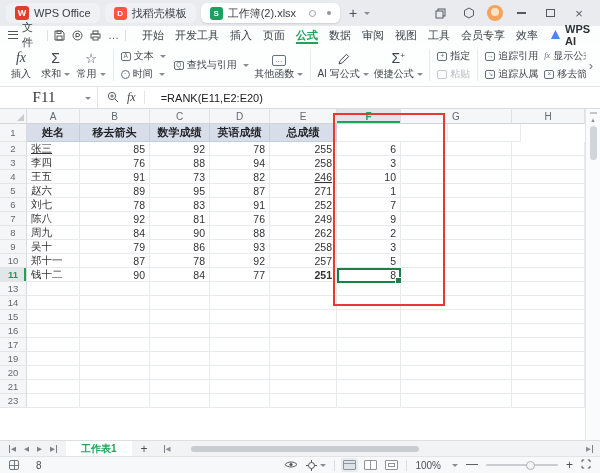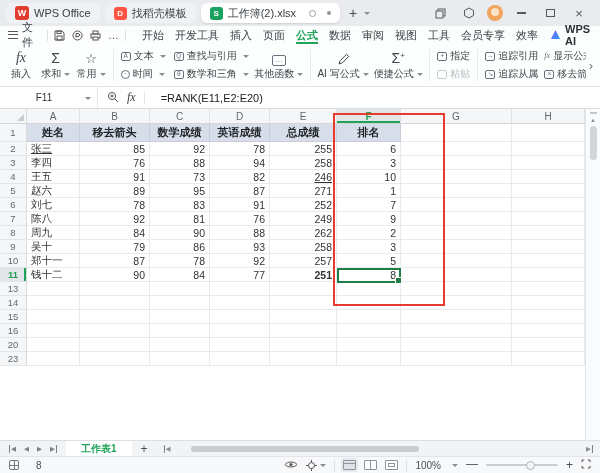--- a/index.html
+++ b/index.html
@@ -61,21 +61,21 @@
       justify-content:center;font-size:6.5px;color:#66707a;flex:none;font-style:normal;line-height:1;}
   .mi.noborder{border:none;width:auto;font-size:8px;}
   .mi.round{border-radius:50%;width:9px;}
   .fxs{font-family:"Liberation Serif",serif;font-style:italic;font-size:9px;color:#66707a;}
   .clipcol{width:47px;overflow:hidden;}
   .expand{margin-left:auto;color:#6d7378;font-size:13px;padding:0 3px;}
 
   
   .formulabar{height:22px;background:#fff;border-bottom:1px solid #dadde0;display:flex;align-items:stretch;}
   .namebox{width:98px;border-right:1px solid #e3e6e9;display:flex;align-items:center;padding:0 6px;}
-  .namebox .nb-val{flex:1;text-align:center;font-size:10px;color:#333;}
+  .namebox .nb-val{flex:1;text-align:center;font-size:15px;color:#333;font-family:Liberation Serif, serif;}
   .fbar-icons{display:flex;align-items:center;gap:8px;padding:0 9px;}
   .fx-label{font-family:"Liberation Serif",serif;font-style:italic;font-size:12px;color:#444;}
   .fdiv{width:1px;height:13px;background:#e3e6e9;}
   .formula-text{flex:1;display:flex;align-items:center;font-size:11px;color:#222;padding-left:7px;}
 
   
   .grid{position:relative;height:331px;overflow:hidden;background:#fff;}
   .grow{display:flex;height:14px;}
   .grow.r1{height:18px;}
   .grow.ghead{height:15px;}
@@ -276,25 +276,20 @@
             <span>时间</span>
             <span class="car"></span>
           </span>
       </div>
       <div class="scol">
         <span class="sb">
             <i class="mi">Q</i>
             <span>查找与引用</span>
             <span class="car"></span>
           </span>
-        <span class="sb">
-            <i class="mi">θ</i>
-            <span>数学和三角</span>
-            <span class="car"></span>
-          </span>
       </div>
     </div>
     <div class="bb">
       <span class="bico">
           <i class="mi" style="width:14px;height:11px;font-size:8px;">…</i>
         </span>
       <span class="lblrow">
           <span>其他函数</span>
           <span class="car"></span>
         </span>
@@ -388,21 +383,20 @@
         <div class="chead" style="width: 111px;">G</div>
         <div class="chead" style="width: 73px;">H</div>
       </div>
       <div class="grow r1">
         <div class="rhead">1</div>
         <div class="cell tl th" style="width: 53px;">姓名</div>
         <div class="cell tr th" style="width: 70px;">移去箭头</div>
         <div class="cell tr th" style="width: 60px;">数学成绩</div>
         <div class="cell tr th" style="width: 60px;">英语成绩</div>
         <div class="cell tr th" style="width: 67px;">总成绩</div>
-        <div class="cell tr th" style="width: 64px;">排名</div>
         <div class="cell tr" style="width: 111px;"></div>
         <div class="cell tr" style="width: 73px;"></div>
       </div>
       <div class="grow">
         <div class="rhead">2</div>
         <div class="cell tl" style="width: 53px; text-decoration: underline;">张三</div>
         <div class="cell tr" style="width: 70px;">85</div>
         <div class="cell tr" style="width: 60px;">92</div>
         <div class="cell tr" style="width: 60px;">78</div>
         <div class="cell tr" style="width: 67px;">255</div>
@@ -547,21 +541,54 @@
         <div class="cell tl" style="width: 53px;"></div>
         <div class="cell tr" style="width: 70px;"></div>
         <div class="cell tr" style="width: 60px;"></div>
         <div class="cell tr" style="width: 60px;"></div>
         <div class="cell tr" style="width: 67px;"></div>
         <div class="cell tr" style="width: 64px;"></div>
         <div class="cell tr" style="width: 111px;"></div>
         <div class="cell tr" style="width: 73px;"></div>
       </div>
       <div class="grow">
+        <div class="rhead">17</div>
+        <div class="cell tl" style="width: 53px;"></div>
+        <div class="cell tr" style="width: 70px;"></div>
+        <div class="cell tr" style="width: 60px;"></div>
+        <div class="cell tr" style="width: 60px;"></div>
+        <div class="cell tr" style="width: 67px;"></div>
+        <div class="cell tr" style="width: 64px;"></div>
+        <div class="cell tr" style="width: 111px;"></div>
+        <div class="cell tr" style="width: 73px;"></div>
+      </div>
+      <div class="grow">
+        <div class="rhead">19</div>
+        <div class="cell tl" style="width: 53px;"></div>
+        <div class="cell tr" style="width: 70px;"></div>
+        <div class="cell tr" style="width: 60px;"></div>
+        <div class="cell tr" style="width: 60px;"></div>
+        <div class="cell tr" style="width: 67px;"></div>
+        <div class="cell tr" style="width: 64px;"></div>
+        <div class="cell tr" style="width: 111px;"></div>
+        <div class="cell tr" style="width: 73px;"></div>
+      </div>
+      <div class="grow">
         <div class="rhead">20</div>
+        <div class="cell tl" style="width: 53px;"></div>
+        <div class="cell tr" style="width: 70px;"></div>
+        <div class="cell tr" style="width: 60px;"></div>
+        <div class="cell tr" style="width: 60px;"></div>
+        <div class="cell tr" style="width: 67px;"></div>
+        <div class="cell tr" style="width: 64px;"></div>
+        <div class="cell tr" style="width: 111px;"></div>
+        <div class="cell tr" style="width: 73px;"></div>
+      </div>
+      <div class="grow">
+        <div class="rhead">21</div>
         <div class="cell tl" style="width: 53px;"></div>
         <div class="cell tr" style="width: 70px;"></div>
         <div class="cell tr" style="width: 60px;"></div>
         <div class="cell tr" style="width: 60px;"></div>
         <div class="cell tr" style="width: 67px;"></div>
         <div class="cell tr" style="width: 64px;"></div>
         <div class="cell tr" style="width: 111px;"></div>
         <div class="cell tr" style="width: 73px;"></div>
       </div>
       <div class="grow">

